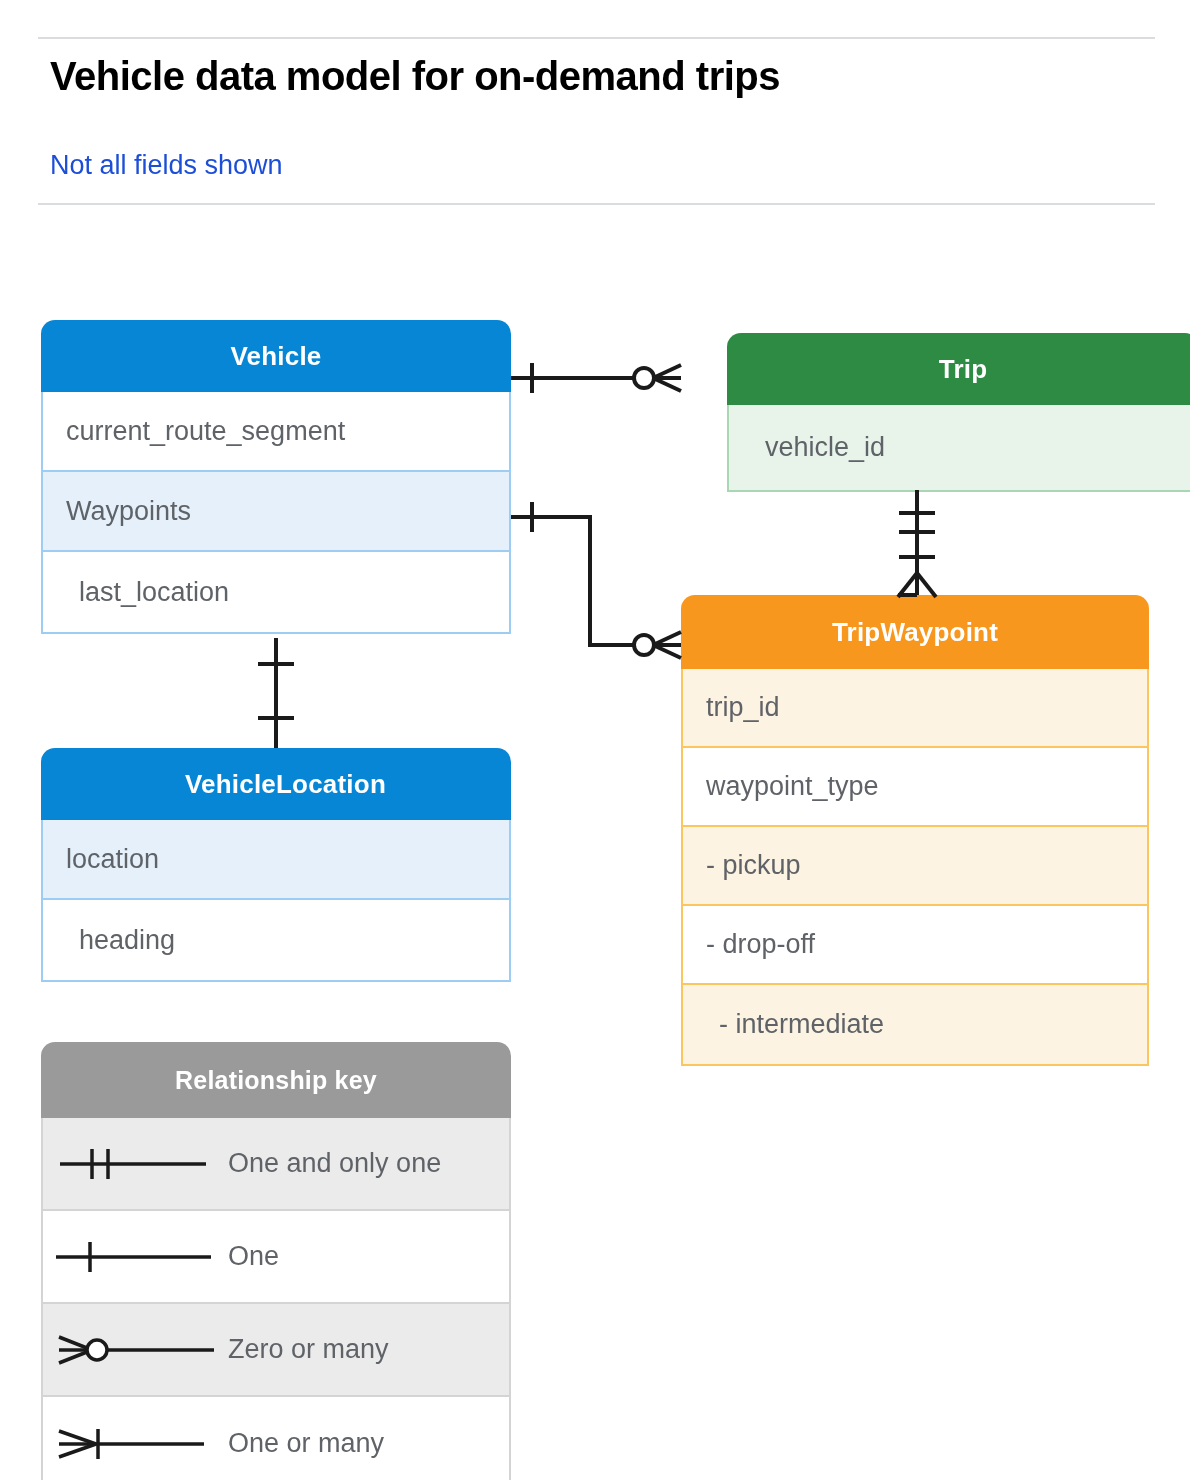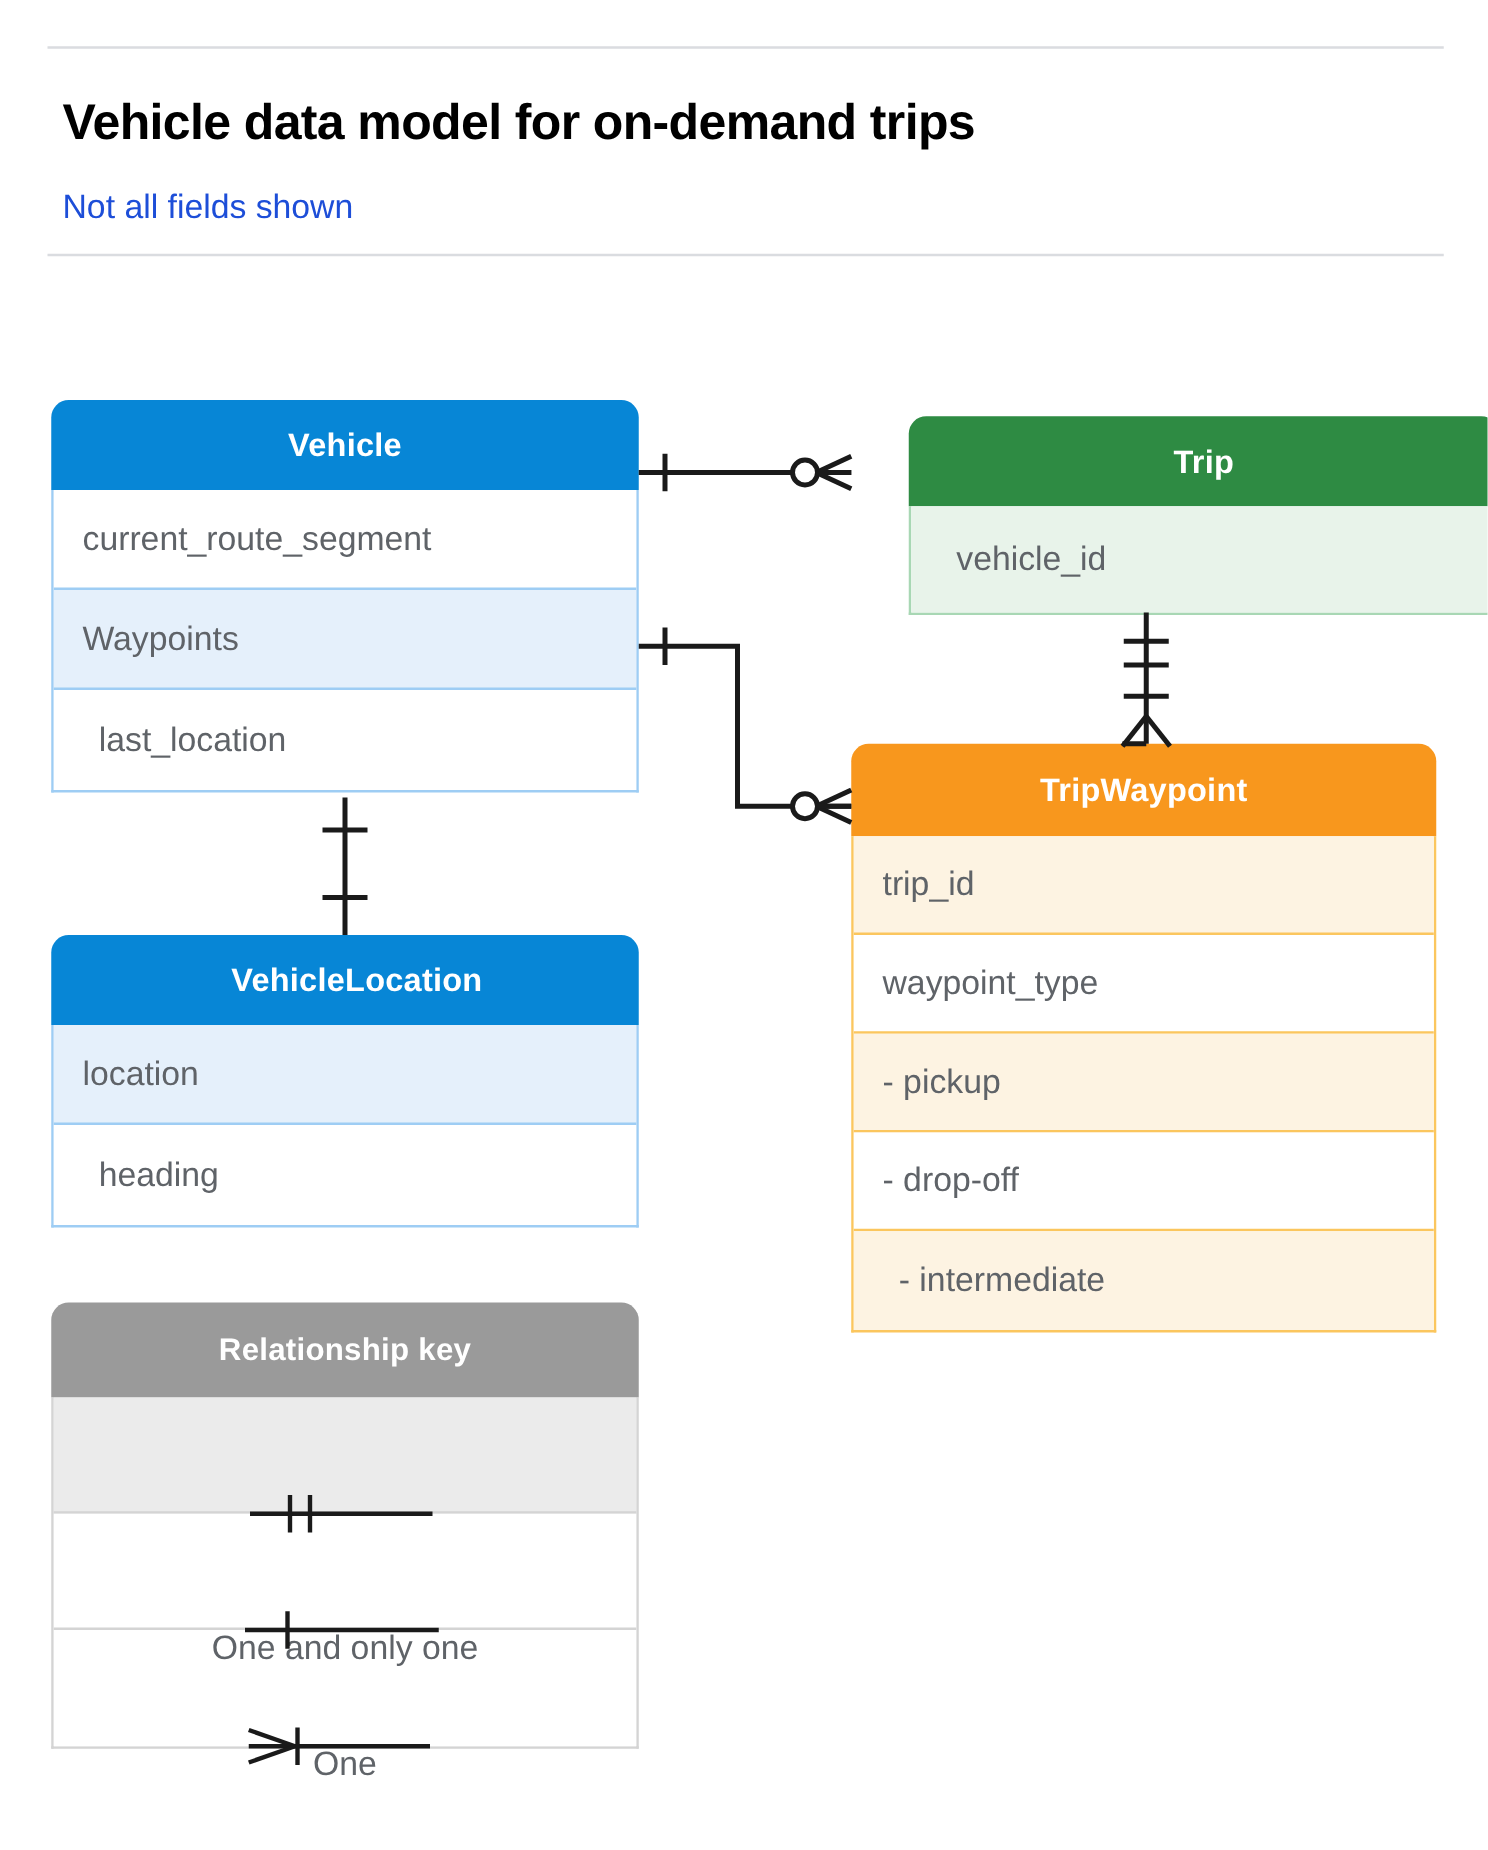--- a/index.html
+++ b/index.html
@@ -24,21 +24,21 @@
     width: 1117px;
     height: 2px;
     background: #dadce0;
   }
   #rule-top    { top: 37px; }
   #rule-bottom { top: 203px; }
 
   #page-title {
     position: absolute;
     left: 50px;
-    top: 76px;
+    top: 54px;
     font-size: 40px;
     font-weight: bold;
     letter-spacing: -0.5px;
     color: #000000;
     white-space: nowrap;
   }
   #page-subtitle {
     position: absolute;
     left: 50px;
     top: 134px;
@@ -114,21 +114,21 @@
   #entity-trip             { left: 681px; top: 333px; width: 472px; margin-left: 46px; }
   #entity-trip .entity-header { height: 72px; }
   #entity-trip .entity-row    { height: 85px; }
 
   #entity-tripwaypoint     { left: 681px; top: 595px; width: 468px; border-radius: 22px; }
   #entity-tripwaypoint .entity-header { height: 74px; }
   #entity-tripwaypoint .entity-row    { height: 79px; }
 
   #legend-key              { left: 41px;  top: 1042px; width: 470px; }
   #legend-key .entity-header { height: 76px; font-size: 25px; }
-  #legend-key .entity-row    { height: 93px; flex-direction: column; }
+  #legend-key .entity-row    { height: 93px; }
 
   .legend-symbol {
     width: 185px;
     flex: 0 0 185px;
     height: 100%;
     display: flex;
     align-items: center;
     justify-content: center;
   }
   .legend-label {
@@ -209,20 +209,32 @@
       <div class="entity-row">
         <div class="legend-symbol">
           <svg width="160" height="40" viewBox="0 0 160 40">
             <line x1="0" y1="20" x2="155" y2="20" stroke="#1a1a1a" stroke-width="3.5"></line>
             <line x1="34" y1="5" x2="34" y2="35" stroke="#1a1a1a" stroke-width="3.5"></line>
           </svg>
         </div>
         <div class="legend-label">One</div>
       </div>
 
+      <div class="entity-row tint">
+        <div class="legend-symbol">
+          <svg width="160" height="40" viewBox="0 0 160 40">
+            <line x1="42" y1="20" x2="158" y2="20" stroke="#1a1a1a" stroke-width="3.5"></line>
+            <line x1="3" y1="7" x2="36" y2="20" stroke="#1a1a1a" stroke-width="3.5"></line>
+            <line x1="3" y1="33" x2="36" y2="20" stroke="#1a1a1a" stroke-width="3.5"></line>
+            <line x1="3" y1="20" x2="30" y2="20" stroke="#1a1a1a" stroke-width="3.5"></line>
+            <circle cx="41" cy="20" r="10" fill="#ffffff" stroke="#1a1a1a" stroke-width="3.5"></circle>
+          </svg>
+        </div>
+        <div class="legend-label">Zero or many</div>
+      </div>
 
       <div class="entity-row">
         <div class="legend-symbol">
           <svg width="160" height="40" viewBox="0 0 160 40">
             <line x1="3" y1="20" x2="148" y2="20" stroke="#1a1a1a" stroke-width="3.5"></line>
             <line x1="3" y1="7" x2="40" y2="20" stroke="#1a1a1a" stroke-width="3.5"></line>
             <line x1="3" y1="33" x2="40" y2="20" stroke="#1a1a1a" stroke-width="3.5"></line>
             <line x1="42" y1="5" x2="42" y2="35" stroke="#1a1a1a" stroke-width="3.5"></line>
           </svg>
         </div>

